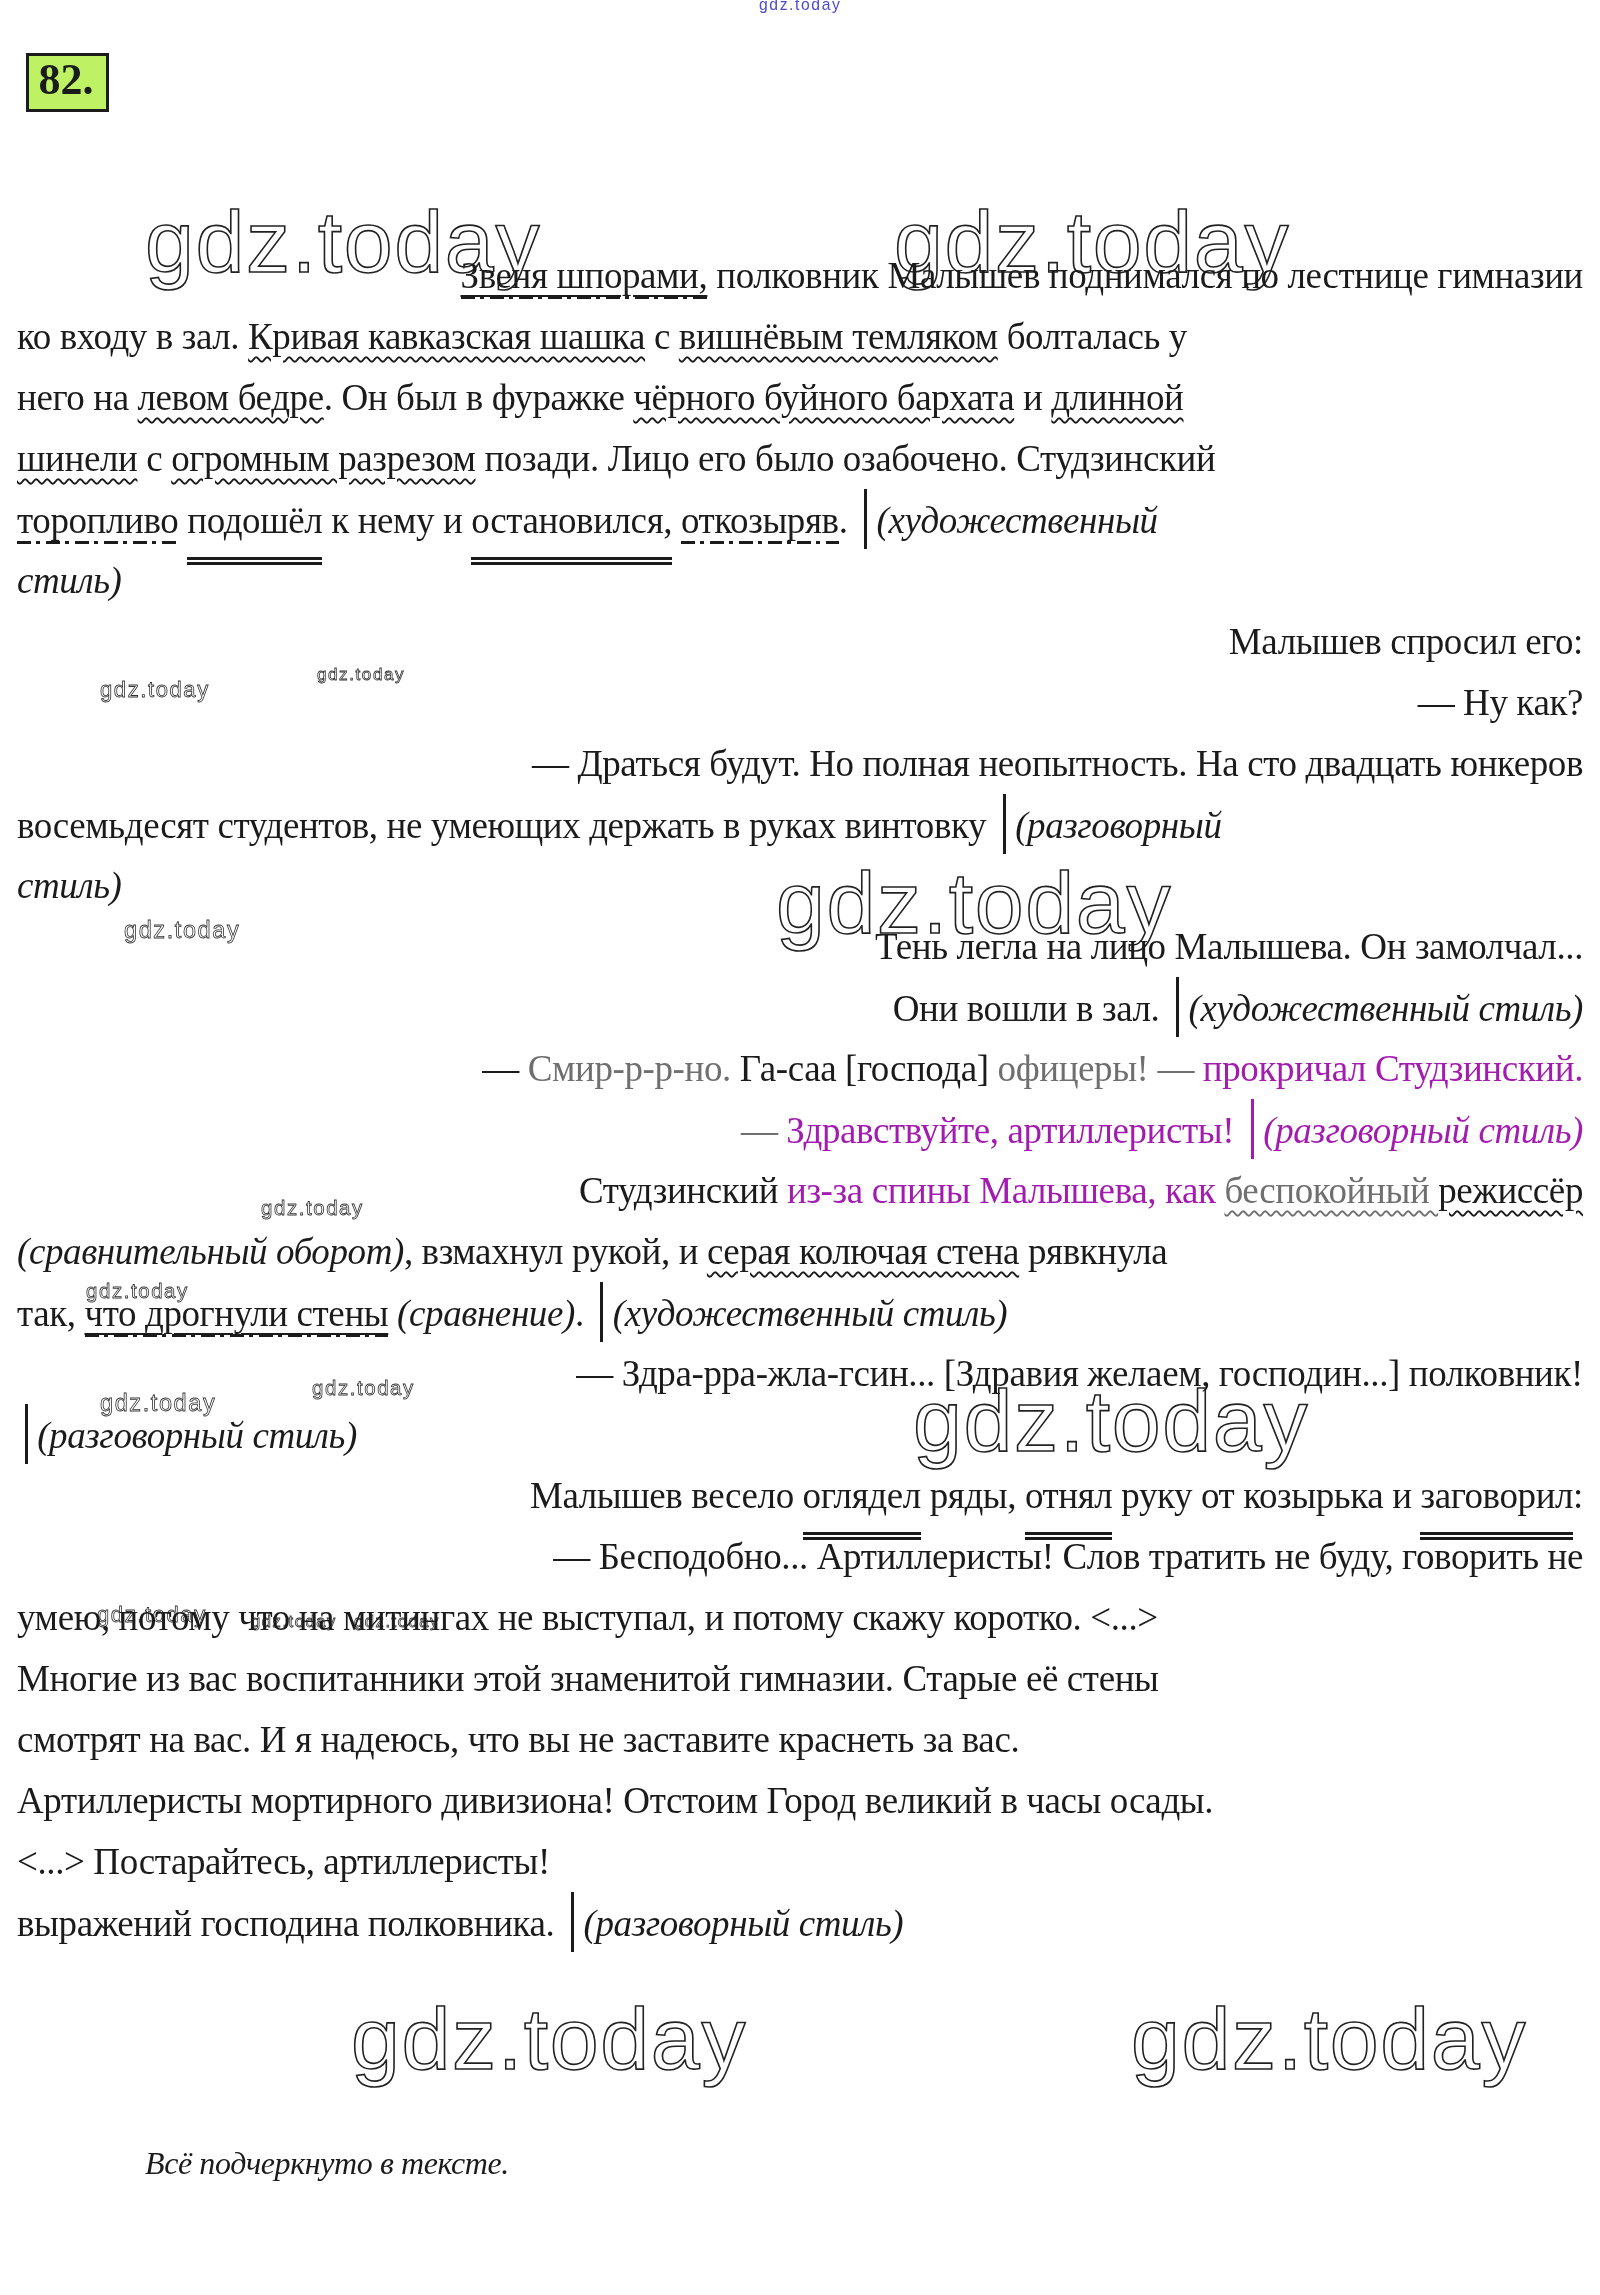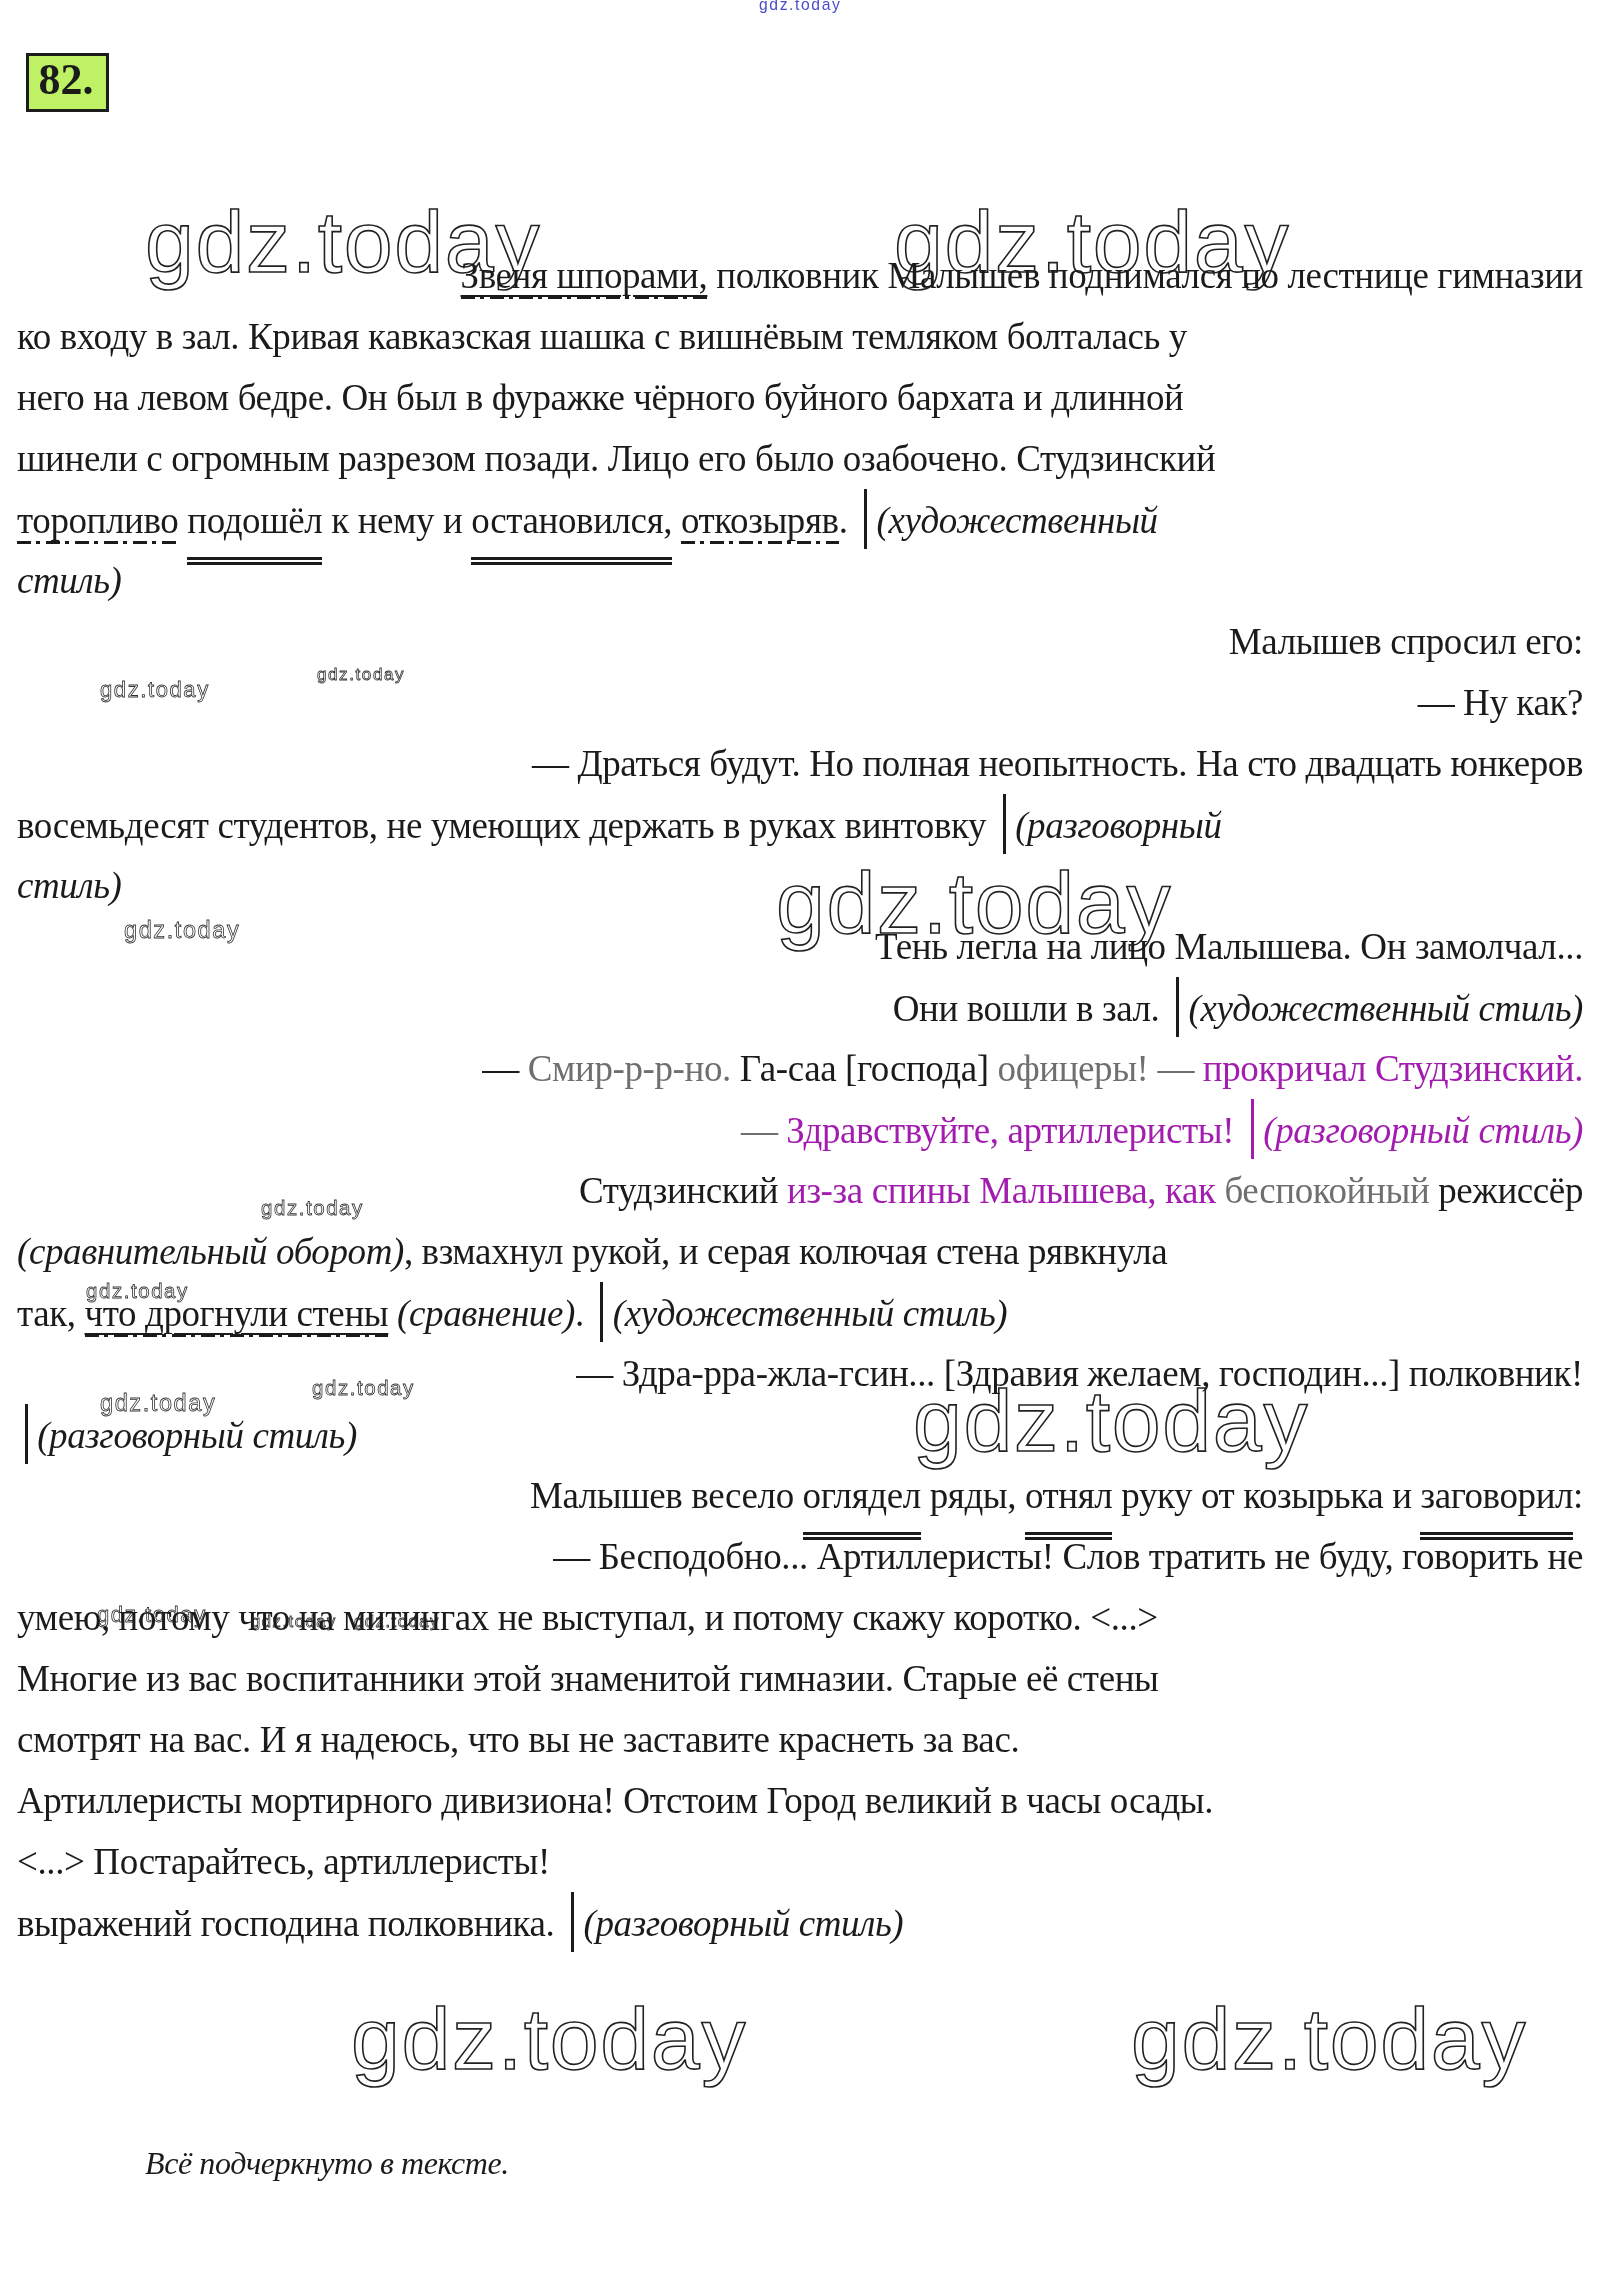--- a/index.html
+++ b/index.html
@@ -24,20 +24,21 @@
     position:absolute; left:17px; top:245px; width:1566px;
     font-size:37px;
     letter-spacing:-0.4px;
   }
   .line { line-height:61px; white-space:nowrap; height:61px; }
   .line.indent { padding-left:64px;text-align:right; }
   .it { font-style:italic; }
   .f1 { color:#6f6f6f;margin-top:43px; }
   .f2 { color:#a21caf; }
   .u-wavy {
+    text-decoration:underline;
     text-decoration-style:wavy;
     text-decoration-thickness:1.6px;
     text-underline-offset:7px;
   }
   .u-double {
     border-bottom:8.6px double currentColor;
     padding-bottom:16px;
   }
   .u-dashdot {
     background-image:linear-gradient(90deg, currentColor 0px, currentColor 14px, transparent 14px, transparent 19px, currentColor 19px, currentColor 23px, transparent 23px, transparent 29px);

